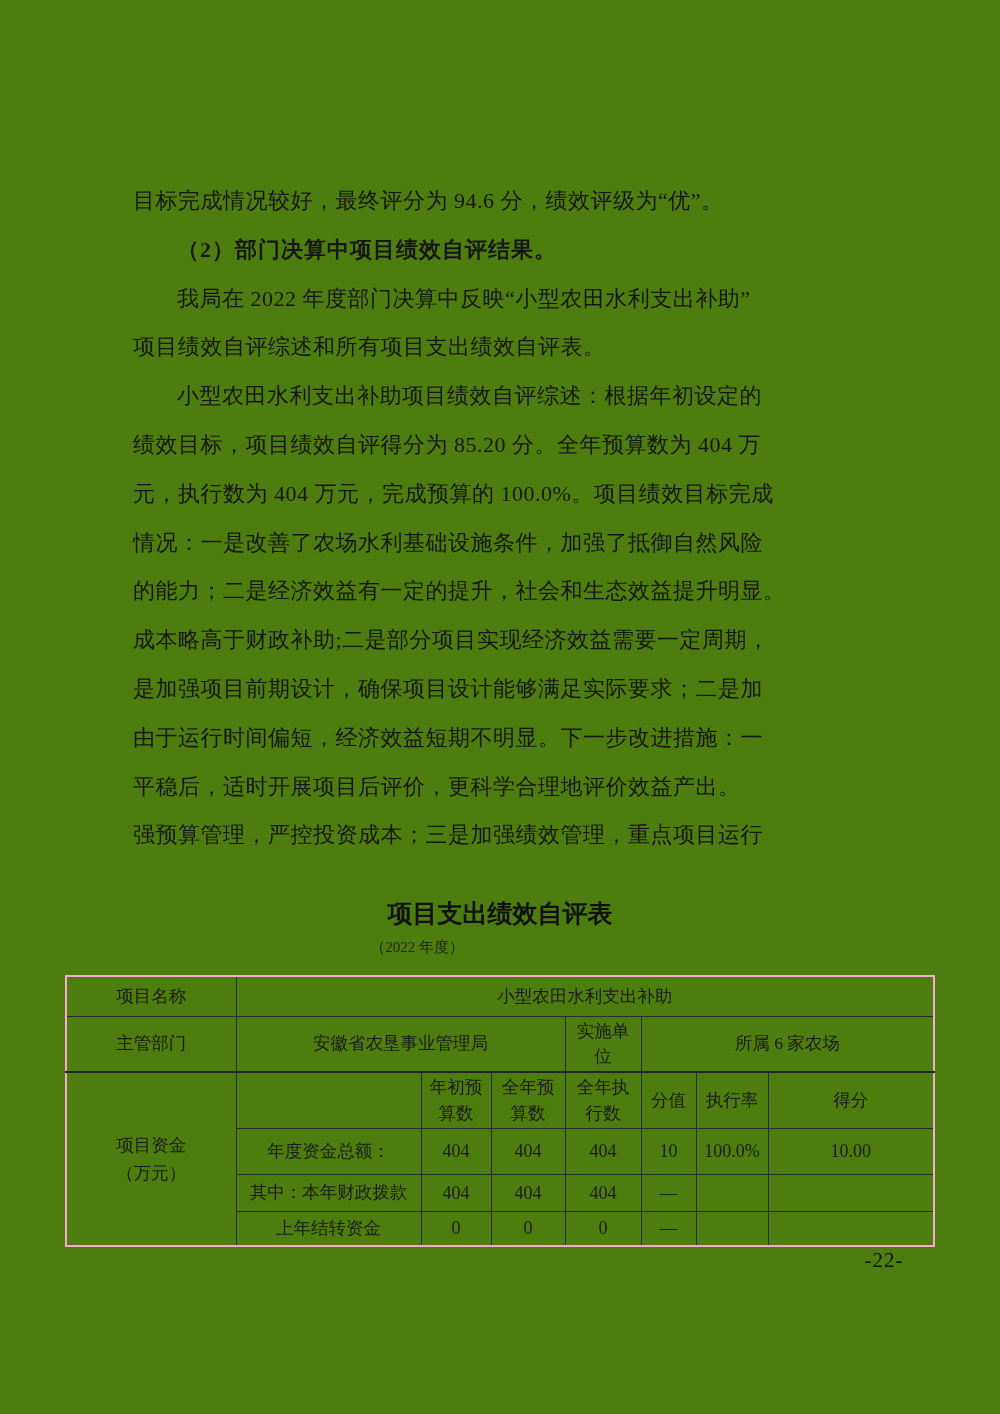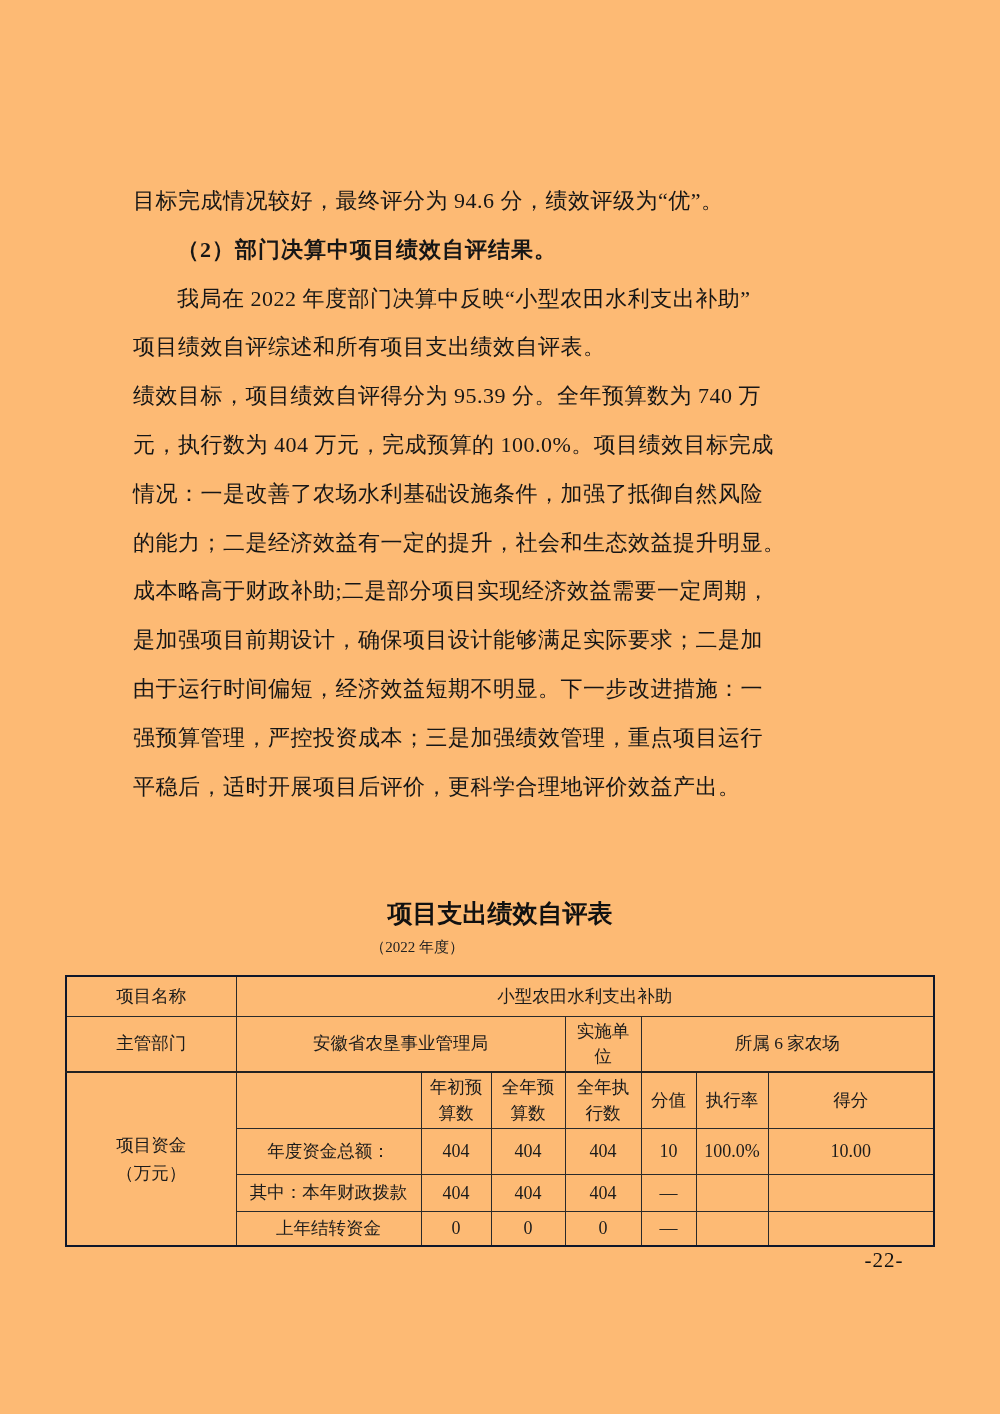--- a/index.html
+++ b/index.html
@@ -1,21 +1,21 @@
 <!DOCTYPE html>
 <html><head>
 <meta charset="utf-8">
 <style>
   * { margin: 0; padding: 0; box-sizing: border-box; }
   html, body { background: #ffffff; }
   .page {
     position: relative;
     width: 1000px;
     height: 1414px;
-    background: #fdba74;
+    background: #4d7c0f;
     color: #161616;
     font-family: "Liberation Serif", "DejaVu Serif", serif;
     overflow: hidden;
   }
 
   
   .body-text {
     position: absolute;
     left: 133px;
     top: 177px;
@@ -61,21 +61,21 @@
     color: #1b1b1b;
   }
   table.selfeval td {
     border: 1px solid #2b2b2b;
     text-align: center;
     vertical-align: middle;
     padding: 2px 4px;
     line-height: 1.45;
     overflow: hidden;
   }
-  table.selfeval { border: 2px solid #0f172a; }
+  table.selfeval { border: 2px solid #f9a8d4; }
   tr.row-b td { border-bottom: 2px solid #222; }
   td.lbl-left   { text-align: left;  padding-left: 12px; margin-top: 24px; }
   td.lbl-right  { text-align: right; padding-right: 9px; }
   td.num { font-size: 18px; }
   .funds-label div { line-height: 1.6; }
 
   
   .page-num {
     position: absolute;
     top: 1248px;
@@ -90,29 +90,30 @@
 </head>
 <body>
 
 <div class="page">
 
   <div class="body-text">
     <div class="ln">目标完成情况较好，最终评分为 94.6 分，绩效评级为“优”。</div>
     <div class="ln indent bold">（2）部门决算中项目绩效自评结果。</div>
     <div class="ln indent">我局在 2022 年度部门决算中反映“小型农田水利支出补助”</div>
     <div class="ln">项目绩效自评综述和所有项目支出绩效自评表。</div>
-    <div class="ln">绩效目标，项目绩效自评得分为 95.39 分。全年预算数为 740 万</div>
+    <div class="ln indent">小型农田水利支出补助项目绩效自评综述：根据年初设定的</div>
+    <div class="ln">绩效目标，项目绩效自评得分为 85.20 分。全年预算数为 404 万</div>
     <div class="ln">元，执行数为 404 万元，完成预算的 100.0%。项目绩效目标完成</div>
     <div class="ln">情况：一是改善了农场水利基础设施条件，加强了抵御自然风险</div>
     <div class="ln">的能力；二是经济效益有一定的提升，社会和生态效益提升明显。</div>
     <div class="ln">成本略高于财政补助;二是部分项目实现经济效益需要一定周期，</div>
     <div class="ln">是加强项目前期设计，确保项目设计能够满足实际要求；二是加</div>
     <div class="ln">由于运行时间偏短，经济效益短期不明显。下一步改进措施：一</div>
+    <div class="ln">平稳后，适时开展项目后评价，更科学合理地评价效益产出。</div>
     <div class="ln">强预算管理，严控投资成本；三是加强绩效管理，重点项目运行</div>
-    <div class="ln">平稳后，适时开展项目后评价，更科学合理地评价效益产出。</div>
   </div>
 
   <div class="tbl-title">项目支出绩效自评表</div>
   <div class="tbl-subtitle">（2022 年度）</div>
 
   <table class="selfeval">
     <colgroup>
       <col style="width:170px">
         <col style="width:185px">
         <col style="width:70px">

